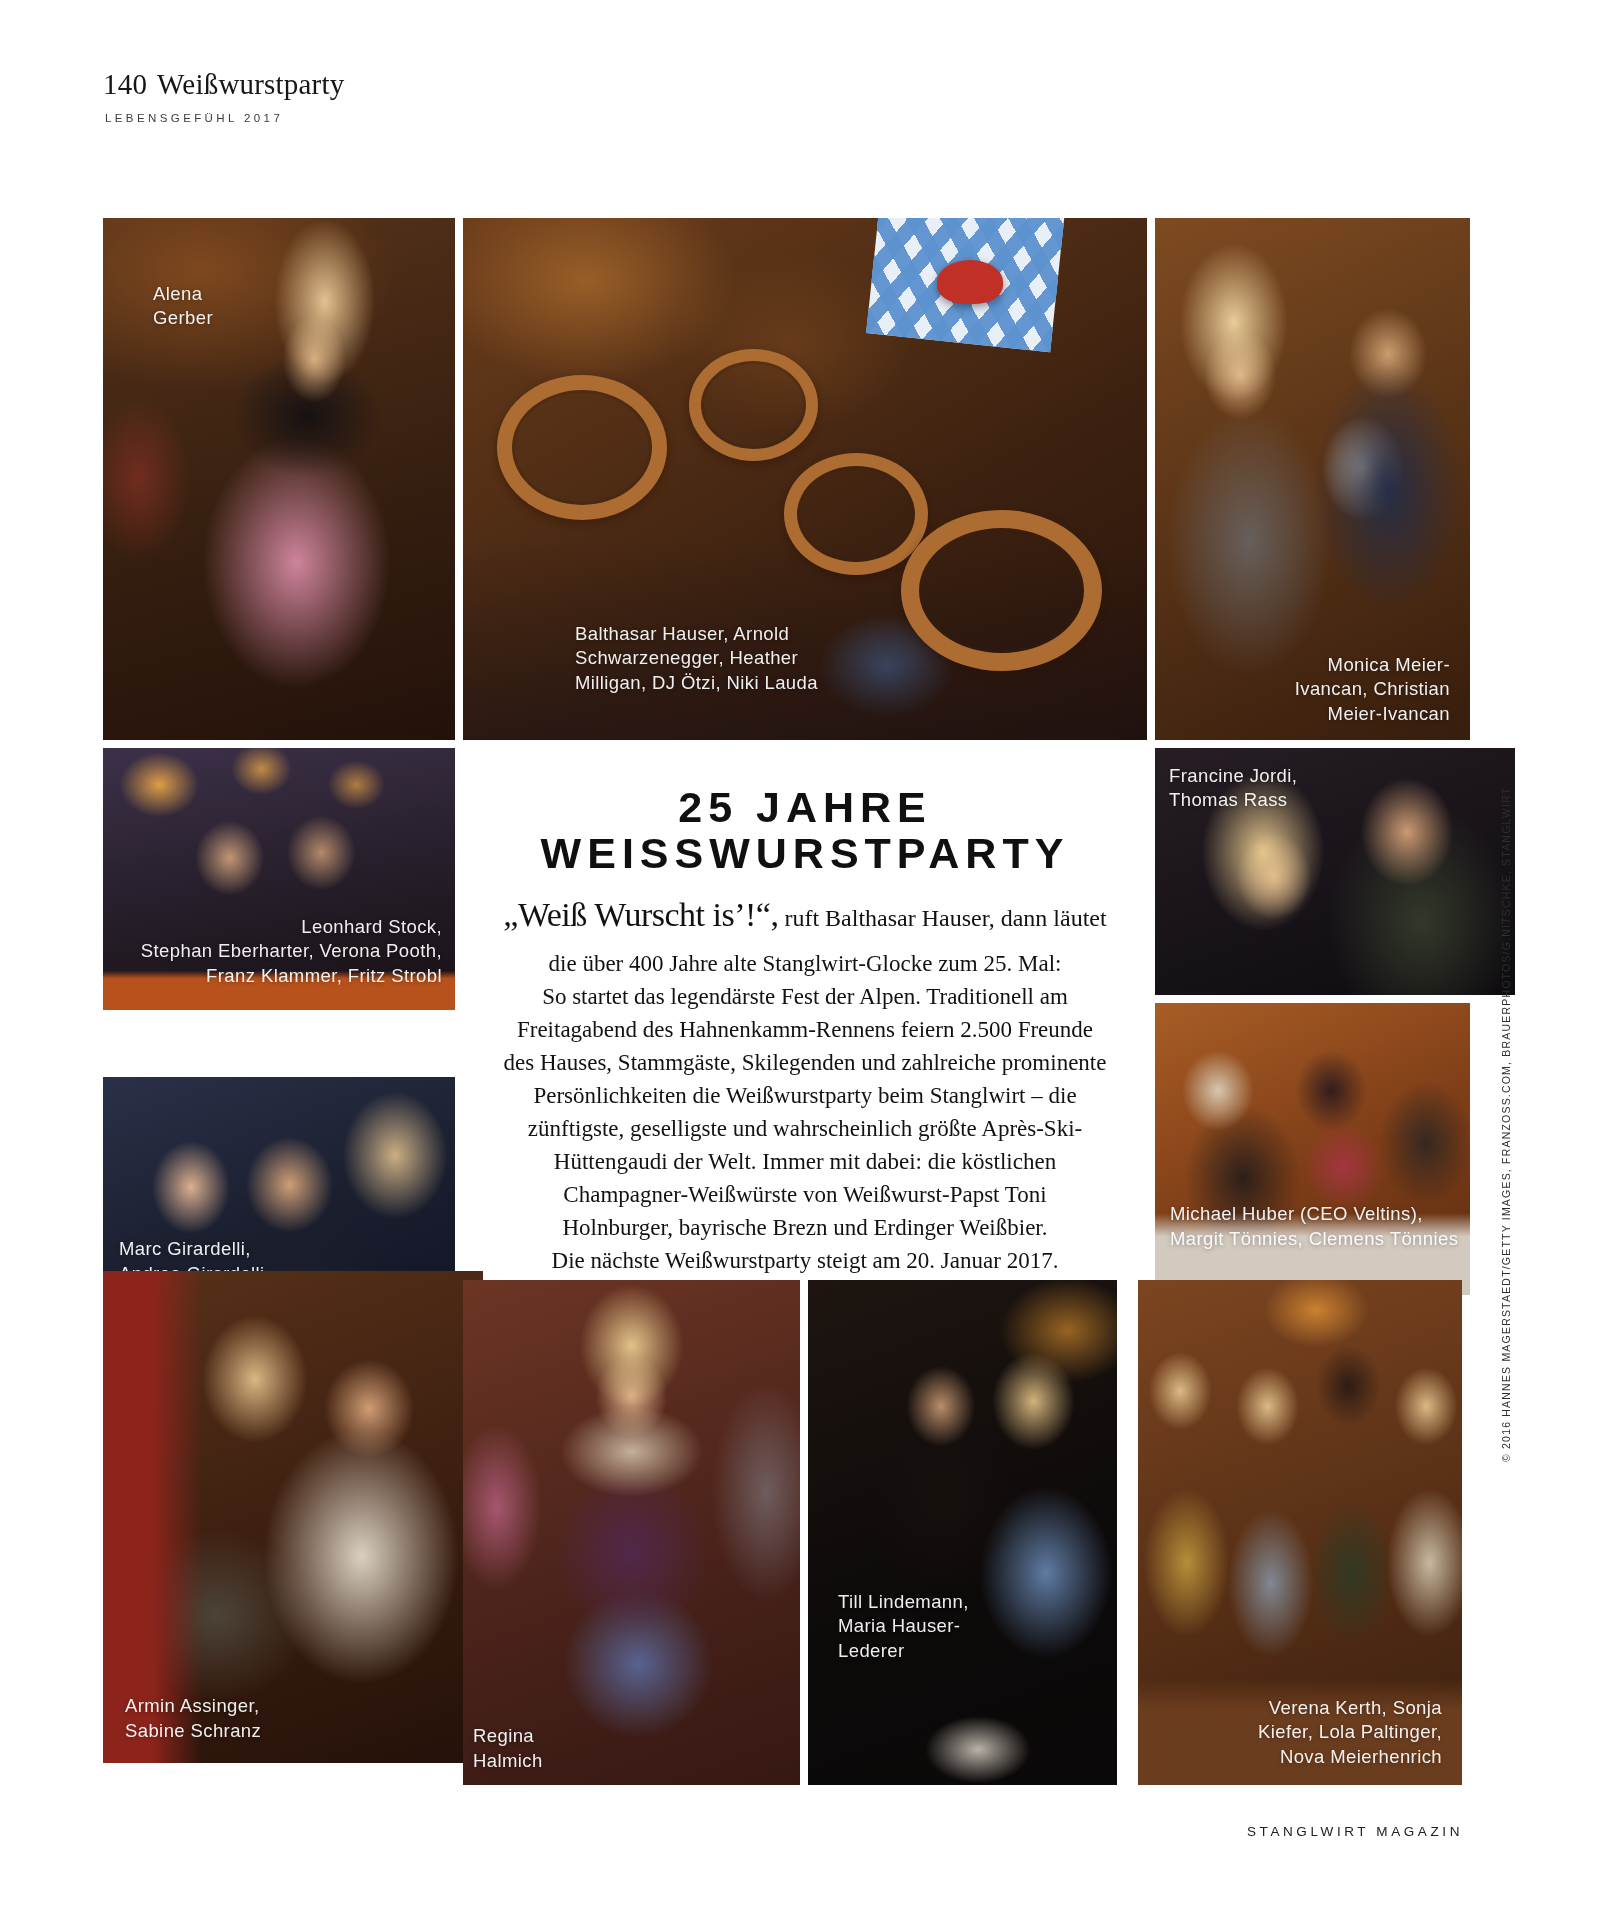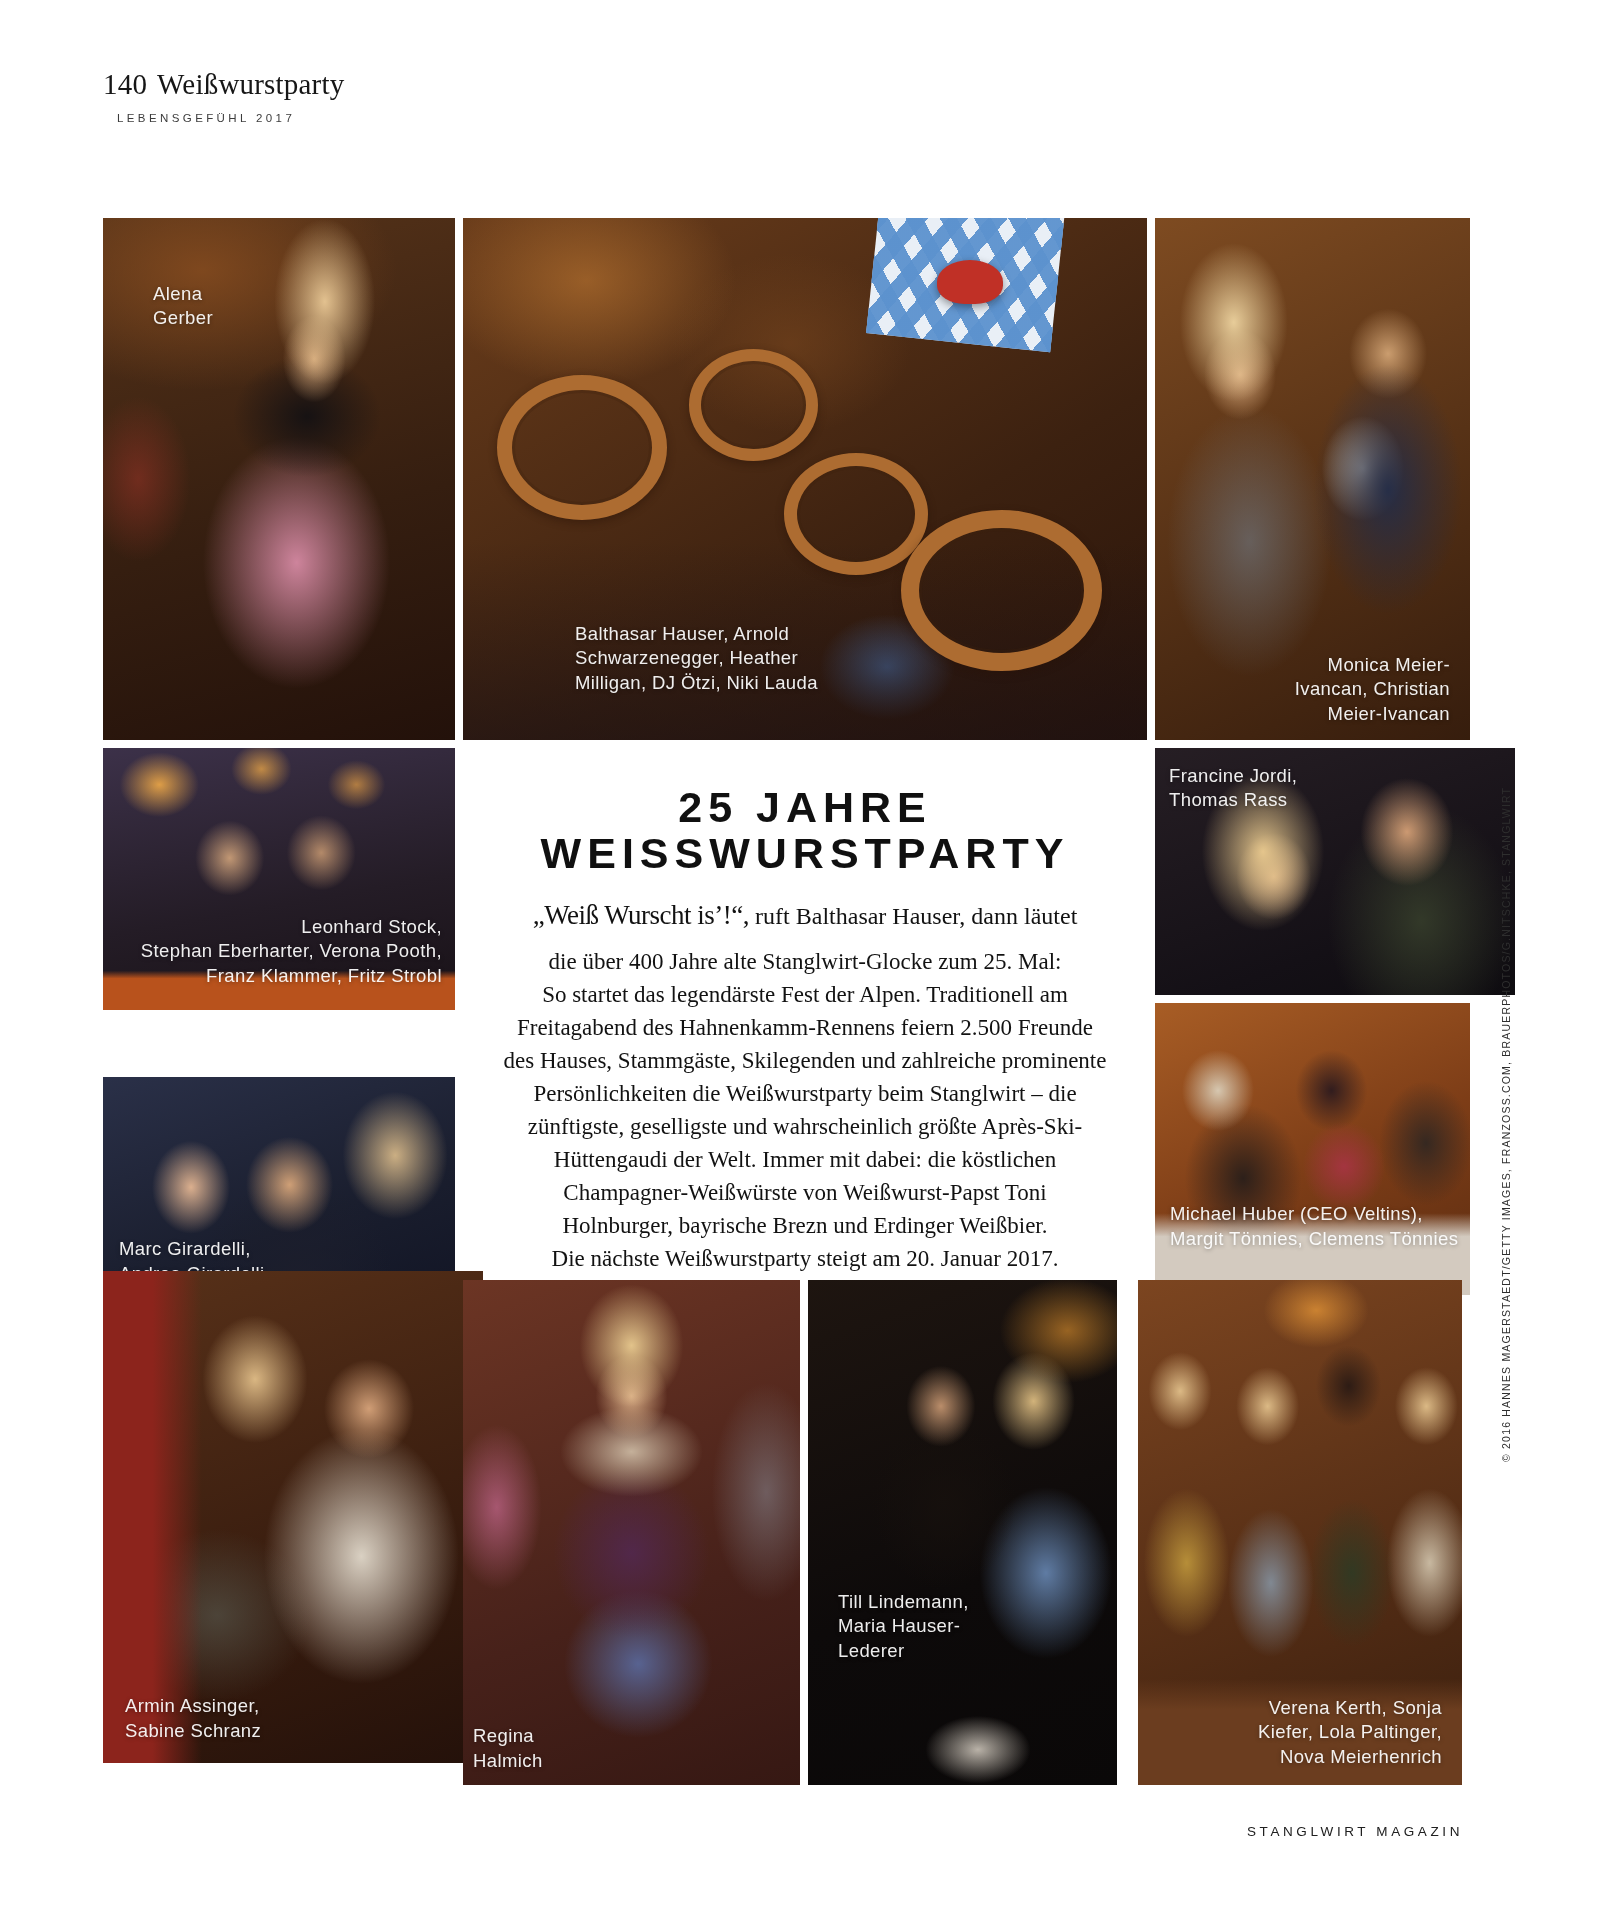--- a/index.html
+++ b/index.html
@@ -4,21 +4,21 @@
 <style>
   html,body{margin:0;padding:0;background:#fff;}
   .page{position:relative;width:1600px;height:1920px;background:#ffffff;overflow:hidden;
         font-family:"Liberation Sans",sans-serif;color:#1a1a1a;}
 
   
   .page-head{position:absolute;left:103px;top:68px;font-family:"Liberation Serif",serif;
              font-size:29px;color:#161616;letter-spacing:.2px;}
   .page-head .num{margin-right:10px;}
   .kicker{position:absolute;left:105px;top:112px;font-size:11.5px;letter-spacing:3.4px;
-          color:#3c3c3c;margin-left:12px;}
+          color:#3c3c3c;}
 
   
   figure{margin:0;position:absolute;overflow:hidden;background:#2a1a10;}
   .cap{position:absolute;font-size:18.5px;line-height:1.32;color:rgba(255,255,255,.93);
        white-space:pre-line;text-shadow:0 1px 4px rgba(0,0,0,.35);letter-spacing:.4px;}
   .cap.r{text-align:right;}
 
   
   .ph-alena{left:103px;top:218px;width:352px;height:522px;}
   .ph-pretzels{left:463px;top:218px;width:684px;height:522px;}
@@ -146,21 +146,21 @@
   .cap-till{left:30px;top:310px;}
   .cap-verena{right:20px;bottom:16px;}
 
   
   .article{position:absolute;left:463px;top:748px;width:684px;height:524px;background:#fff;
            text-align:center;}
   .article h1{margin:36px 0 0;font-size:43px;line-height:46px;font-weight:800;
               letter-spacing:6px;color:#101010;white-space:pre-line;}
   .article .opening{margin:22px 0 0;font-family:"Liberation Serif",serif;font-size:24px;
               line-height:34px;color:#121212;}
-  .article .opening .lead{font-size:27px;letter-spacing:-.5px;margin-top:33px;}
+  .article .opening .lead{font-size:34px;letter-spacing:-.5px;margin-top:33px;}
   .article .bodytext{margin:12px;font-family:"Liberation Serif",serif;font-size:23px;
               line-height:33px;color:#121212;white-space:pre-line;}
 
   
   .credit-vertical{position:absolute;left:1500px;top:1462px;transform:rotate(-90deg);
       transform-origin:0 0;white-space:nowrap;font-size:10.5px;letter-spacing:1.2px;
       color:#2e2e2e;}
   .magazine-footer{position:absolute;right:137px;top:1824px;font-size:13.5px;
       letter-spacing:3.6px;color:#202020;}
 </style>

